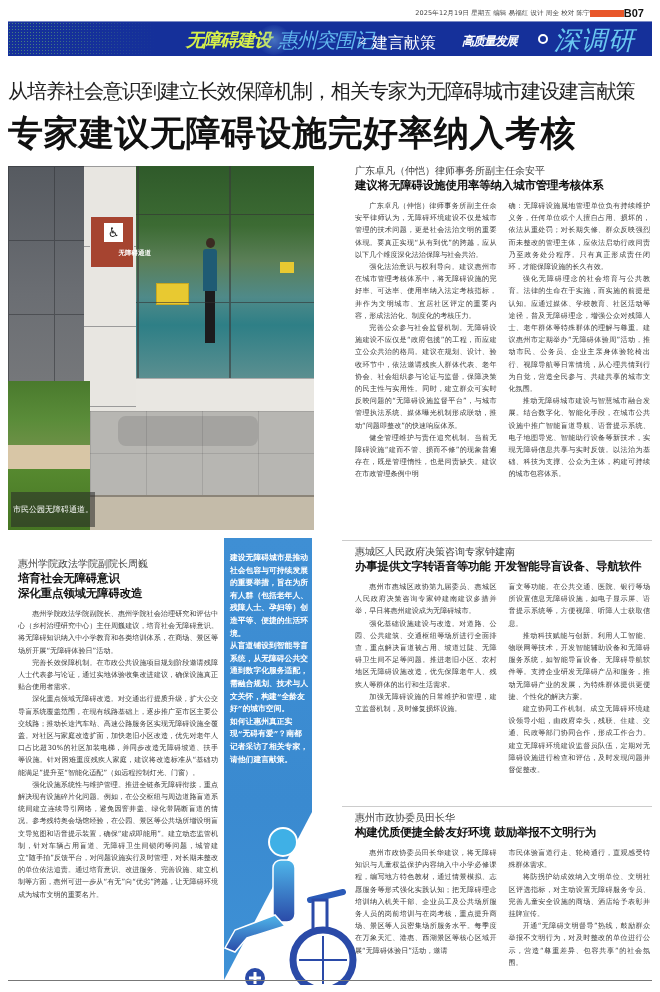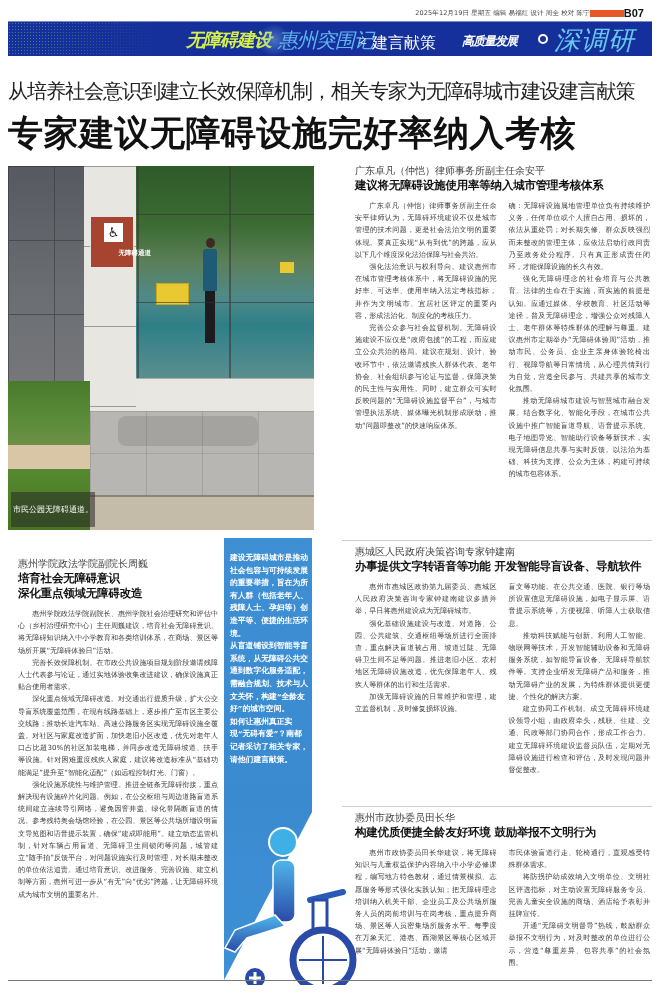--- a/index.html
+++ b/index.html
@@ -174,20 +174,21 @@
 </svg>
 
 <div class="article" id="a1">
   <div class="byline">广东卓凡（仲恺）律师事务所副主任余安平</div>
   <div class="atitle">建议将无障碍设施使用率等纳入城市管理考核体系</div>
   <div class="cols">
     <div class="col">
       <p>广东卓凡（仲恺）律师事务所副主任余安平律师认为，无障碍环境建设不仅是城市管理的技术问题，更是社会法治文明的重要体现。要真正实现“从有到优”的跨越，应从以下几个维度深化法治保障与社会共治。</p>
       <p>强化法治意识与权利导向。建议惠州市在城市管理考核体系中，将无障碍设施的完好率、可达率、使用率纳入法定考核指标，并作为文明城市、宜居社区评定的重要内容，形成法治化、制度化的考核压力。</p>
       <p>完善公众参与社会监督机制。无障碍设施建设不应仅是“政府包揽”的工程，而应建立公众共治的格局。建议在规划、设计、验收环节中，依法邀请残疾人群体代表、老年协会、社会组织参与论证与监督，保障决策的民主性与实用性。同时，建立群众可实时反映问题的“无障碍设施监督平台”，与城市管理执法系统、媒体曝光机制形成联动，推动“问题即整改”的快速响应体系。</p>
+      <p>健全管理维护与责任追究机制。当前无障碍设施“建而不管、损而不修”的现象普遍存在，既是管理惰性，也是问责缺失。建议在市政管理条例中明</p>
     </div>
     <div class="col">
       <p class="cont">确：无障碍设施属地管理单位负有持续维护义务，任何单位或个人擅自占用、损坏的，依法从重处罚；对长期失修、群众反映强烈而未整改的管理主体，应依法启动行政问责乃至政务处分程序。只有真正形成责任闭环，才能保障设施的长久有效。</p>
       <p>强化无障碍理念的社会培育与公共教育。法律的生命在于实施，而实施的前提是认知。应通过媒体、学校教育、社区活动等途径，普及无障碍理念，增强公众对残障人士、老年群体等特殊群体的理解与尊重。建议惠州市定期举办“无障碍体验周”活动，推动市民、公务员、企业主亲身体验轮椅出行、视障导航等日常情境，从心理共情到行为自觉，营造全民参与、共建共享的城市文化氛围。</p>
       <p>推动无障碍城市建设与智慧城市融合发展。结合数字化、智能化手段，在城市公共设施中推广智能盲道导航、语音提示系统、电子地图导览、智能助行设备等新技术，实现无障碍信息共享与实时反馈。以法治为基础、科技为支撑、公众为主体，构建可持续的城市包容体系。</p>
     </div>
   </div>
 </div>
 
 <div class="rule1"></div>

